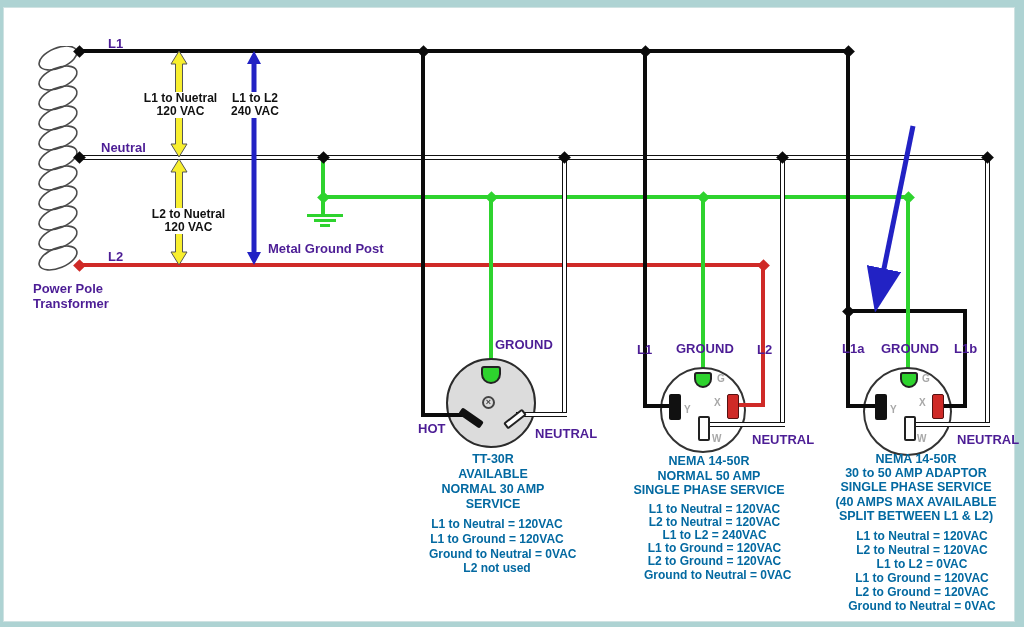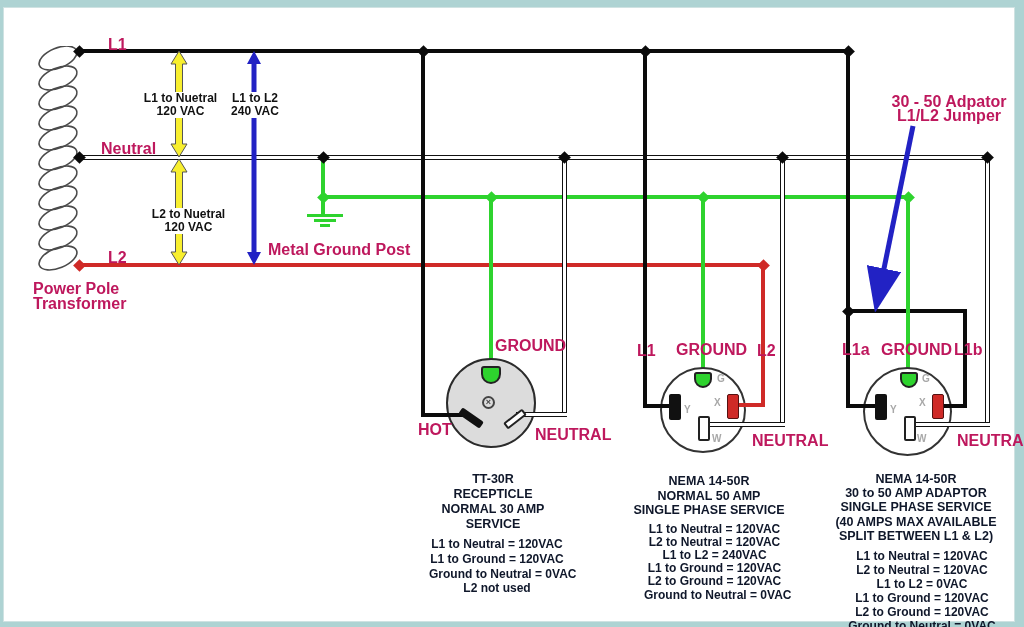--- a/index.html
+++ b/index.html
@@ -9,29 +9,29 @@
          border:1px solid #cfe2e2;box-sizing:border-box;}
   .abs{position:absolute;}
   .hline,.vline{position:absolute;}
   .z2{z-index:2}.z3{z-index:3}.z4{z-index:4}.z5{z-index:5}.z6{z-index:6}.z9{z-index:9}
   
   .nh{position:absolute;height:5px;background:#fff;border-top:1px solid #111;
       border-bottom:1px solid #111;box-sizing:border-box;}
   .nv{position:absolute;width:5px;background:#fff;border-left:1px solid #111;
       border-right:1px solid #111;box-sizing:border-box;}
   .dot{position:absolute;width:9px;height:9px;transform:rotate(45deg);z-index:8;}
-  .lbl{position:absolute;font-weight:bold;font-size:16px;color:#be185d;white-space:nowrap;z-index:9;}
+  .lbl{position:absolute;font-weight:bold;font-size:13px;color:#4c1d95;white-space:nowrap;z-index:9;}
   .mlbl{position:absolute;font-weight:bold;font-size:12px;color:#111;text-align:center;
         line-height:13px;background:#fff;z-index:6;white-space:nowrap;}
   .slot-label{position:absolute;font-weight:bold;font-size:10px;color:#a8a8a8;z-index:9;}
   .circle{position:absolute;border-radius:50%;box-sizing:border-box;z-index:5;}
   .gpin{position:absolute;background:#2ed32e;border:2px solid #222;box-sizing:border-box;
         border-radius:3px 3px 10px 10px;z-index:7;}
   .slot{position:absolute;box-sizing:border-box;border-radius:2px;z-index:7;}
-  .tb{position:absolute;text-align:center;font-weight:bold;color:#0f172a;z-index:9;margin-top:20px;}
+  .tb{position:absolute;text-align:center;font-weight:bold;color:#0369a1;z-index:9;}
   .tb .t{font-size:12.5px;line-height:14.5px;white-space:nowrap;}
   .tb .s{font-size:12px;text-align:center;white-space:nowrap;}
   .b1 .t{line-height:15px}.b1 .s{line-height:14.8px;padding-left:8px;margin-top:5px;}
   .b2 .s{line-height:13.2px;padding-left:11px;margin-top:5px;}
   .b3 .t{line-height:14.2px}.b3 .s{line-height:14px;padding-left:12px;margin-top:6px;}
   .screw{position:absolute;width:13px;height:13px;border:2px solid #444;border-radius:50%;
          box-sizing:border-box;z-index:7;color:#444;font-size:9px;font-weight:bold;
          line-height:9px;text-align:center;}
 </style>
 </head>
@@ -139,40 +139,36 @@
   </div>
   <div class="mlbl" style="left:221px;top:92px;width:68px">
     <div>L1 to L2</div>
     <div>240 VAC</div>
   </div>
   <div class="mlbl" style="left:141px;top:208px;width:95px">
     <div>L2 to Nuetral</div>
     <div>120 VAC</div>
   </div>
   <div class="lbl" style="left:268px;top:241px">Metal Ground Post</div>
-  <div class="lbl" style="left:890px;top:95px;width:118px;text-align:center;line-height:13.5px">
-    <div>30 - 50 Adpator</div>
-    <div>L1/L2 Jumper</div>
-  </div>
 
   <div class="circle" style="left:446px;top:358px;width:90px;height:90px;background:#dcdcdc;
        border:2px solid #2b2b2b;background-image:radial-gradient(#c2c2c2 14%,transparent 15%);
        background-size:4px 4px"></div>
   <div class="gpin" style="left:481px;top:366px;width:20px;height:18px"></div>
   <div class="screw" style="left:482px;top:396px">×</div>
   <div class="slot" style="left:458px;top:414px;width:26px;height:8px;background:#111;
        transform:rotate(35deg)"></div>
   <div class="slot" style="left:503px;top:415px;width:24px;height:8px;background:#fff;
        border:2px solid #222;transform:rotate(-38deg)"></div>
   <div class="lbl" style="left:495px;top:337px">GROUND</div>
   <div class="lbl" style="left:418px;top:421px">HOT</div>
   <div class="lbl" style="left:535px;top:426px">NEUTRAL</div>
   <div class="tb b1" style="left:421px;top:452px;width:144px">
     <div class="t">TT-30R</div>
-    <div class="t">RECEPTICLE</div>
+    <div class="t">AVAILABLE</div>
     <div class="t">NORMAL 30 AMP</div>
     <div class="t">SERVICE</div>
     <div class="s">
       <div>L1 to Neutral = 120VAC</div>
       <div>L1 to Ground = 120VAC</div>
       <div>Ground to Neutral = 0VAC</div>
       <div>L2 not used</div>
     </div>
   </div>
 

